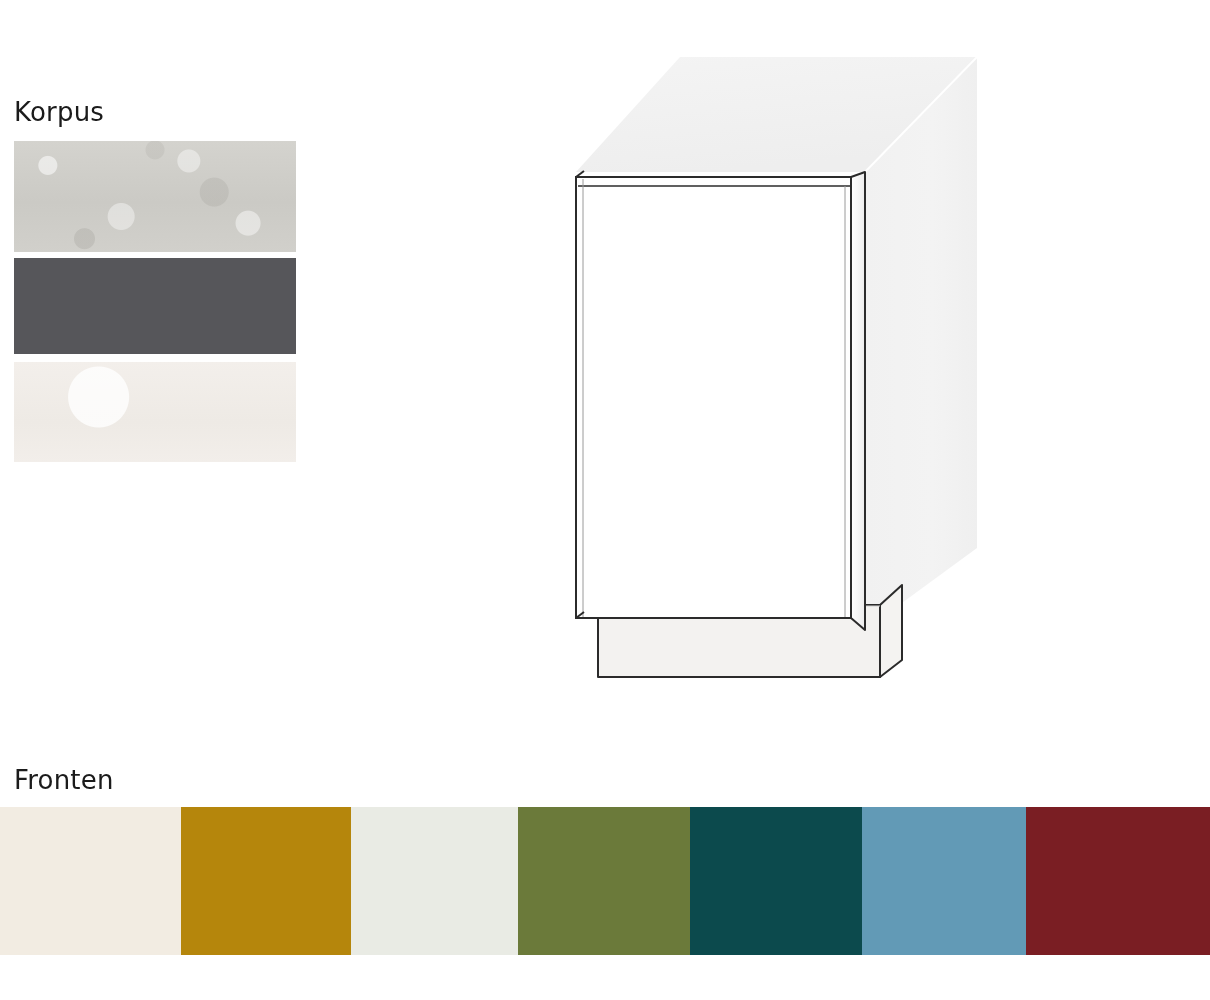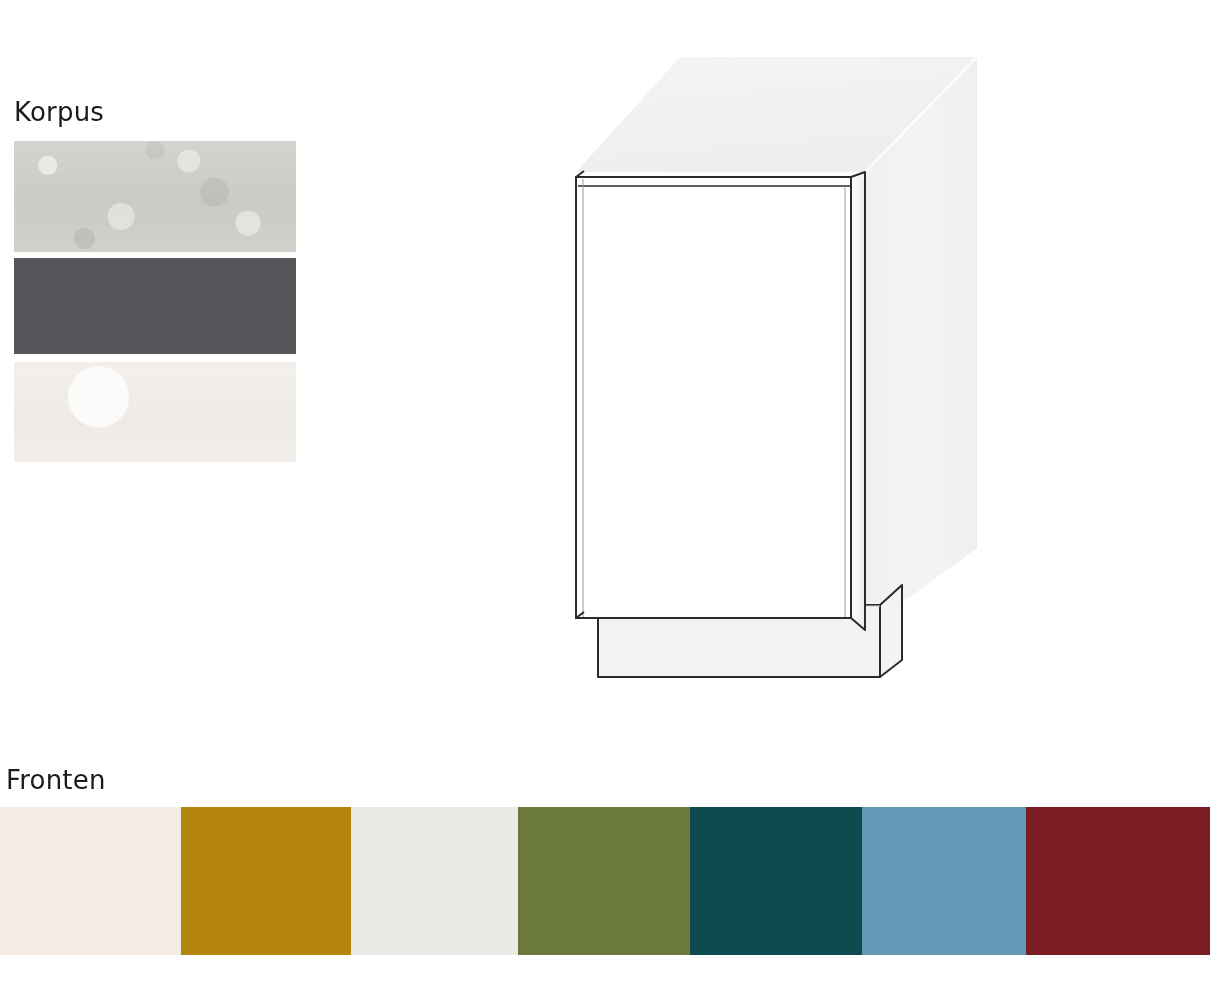--- a/index.html
+++ b/index.html
@@ -30,21 +30,21 @@
     font-family: "DejaVu Sans", "Liberation Sans", sans-serif;
     font-size: 26px;
     font-weight: 400;
     color: #1b1b1b;
     letter-spacing: 0.2px;
     white-space: nowrap;
     line-height: 1;
     text-align: center;
   }
   #korpus-title { left: 14px; top: 99px; }
-  #fronten-title { left: 6px; top: 767px; }
+  #fronten-title { left: 14px; top: 767px; }
 
   
   .korpus-swatches {
     position: absolute;
     left: 14px;
     top: 141px;
     width: 282px;
     height: 321px;
   }
   .korpus-swatch {

